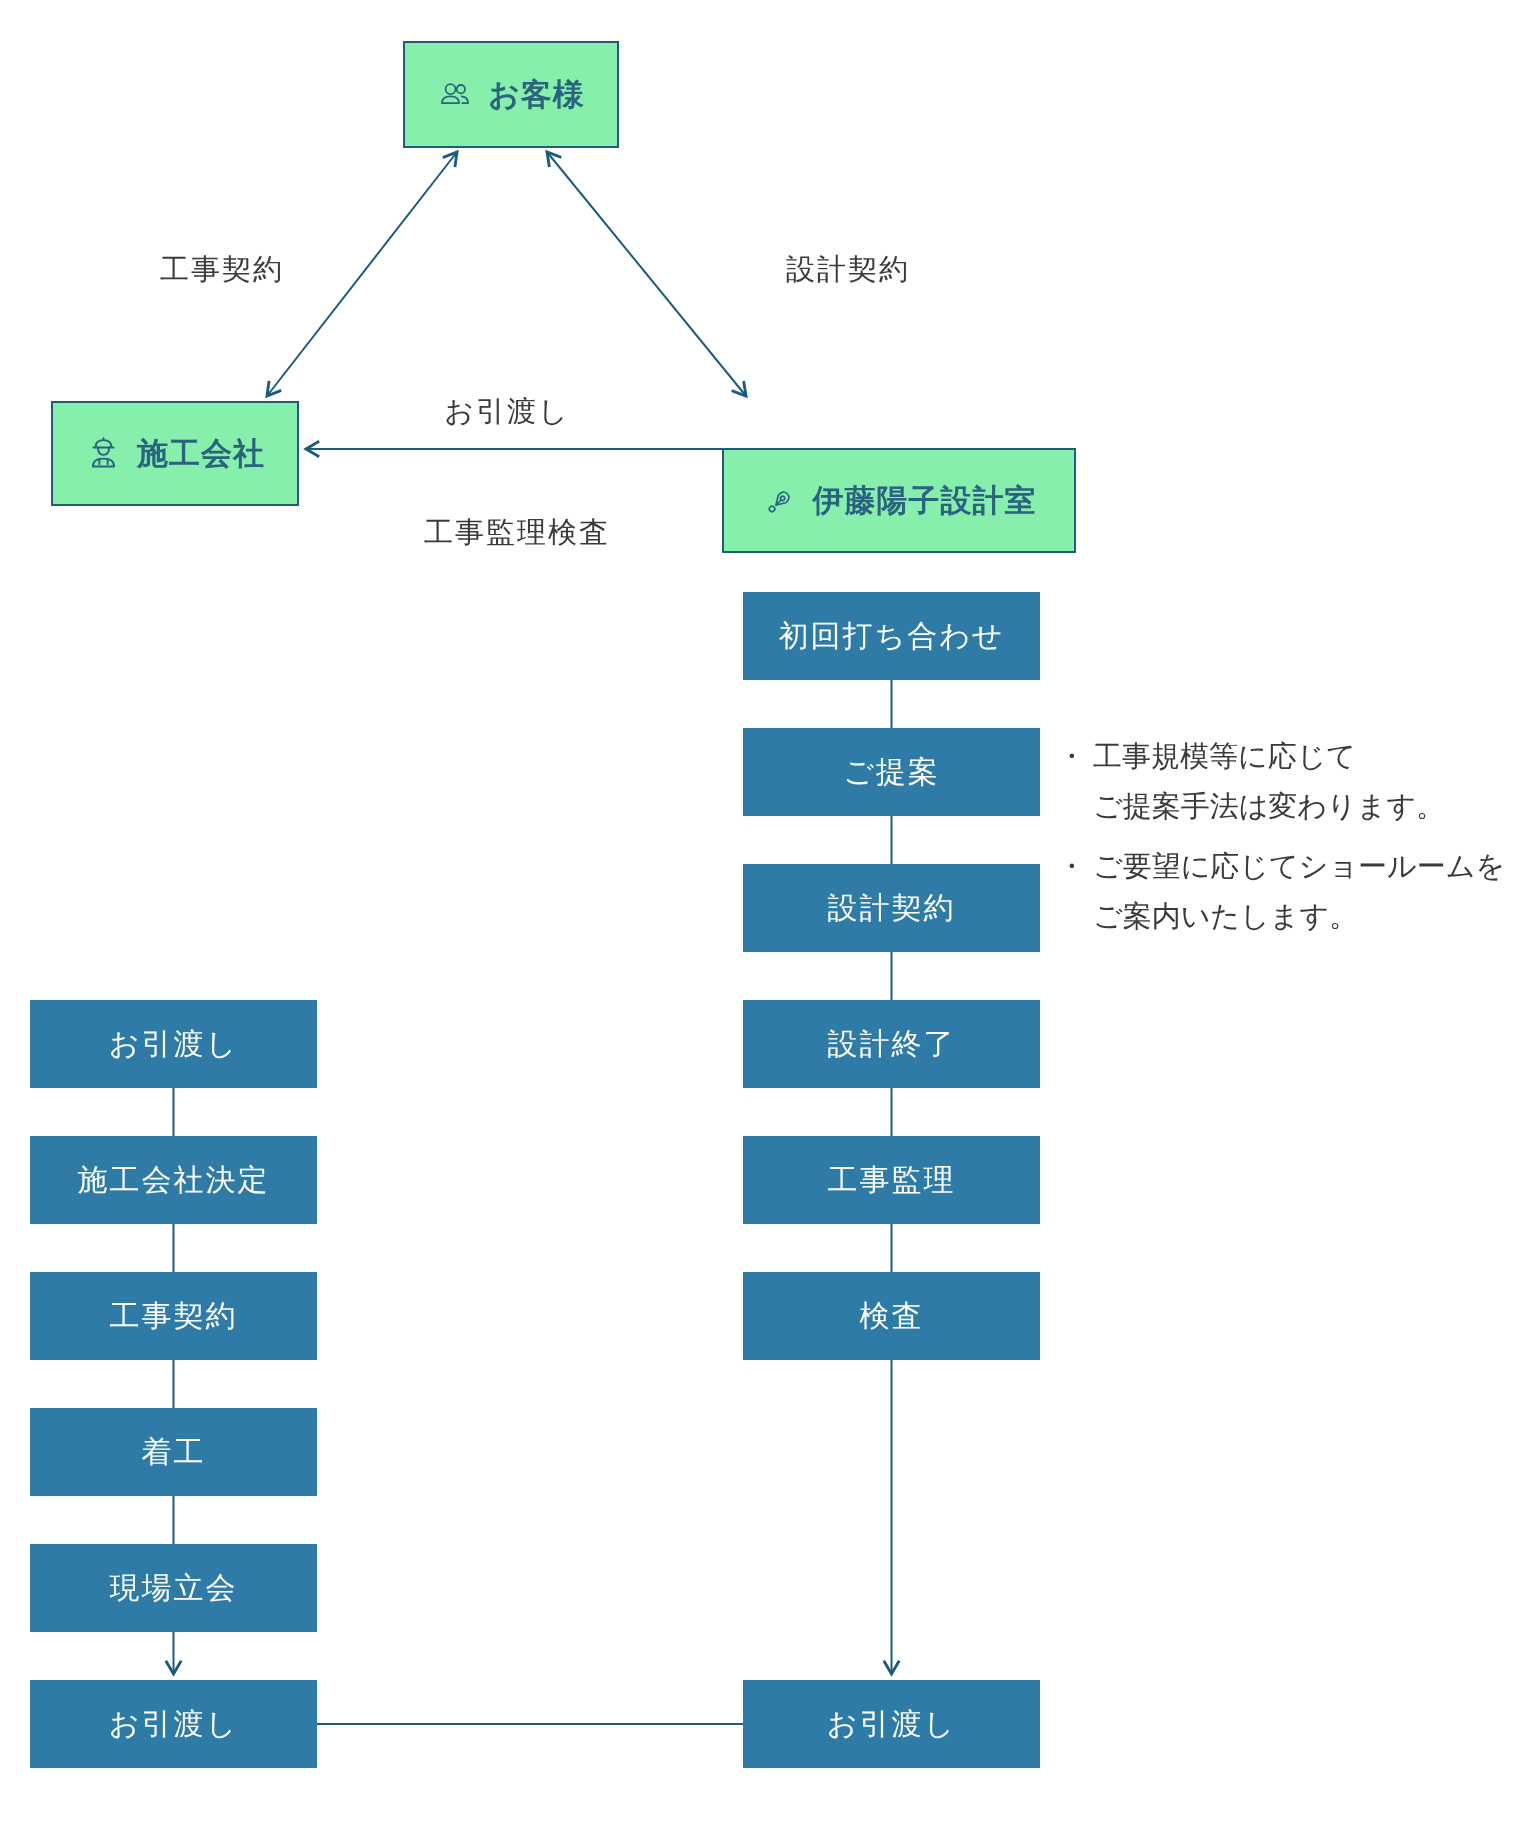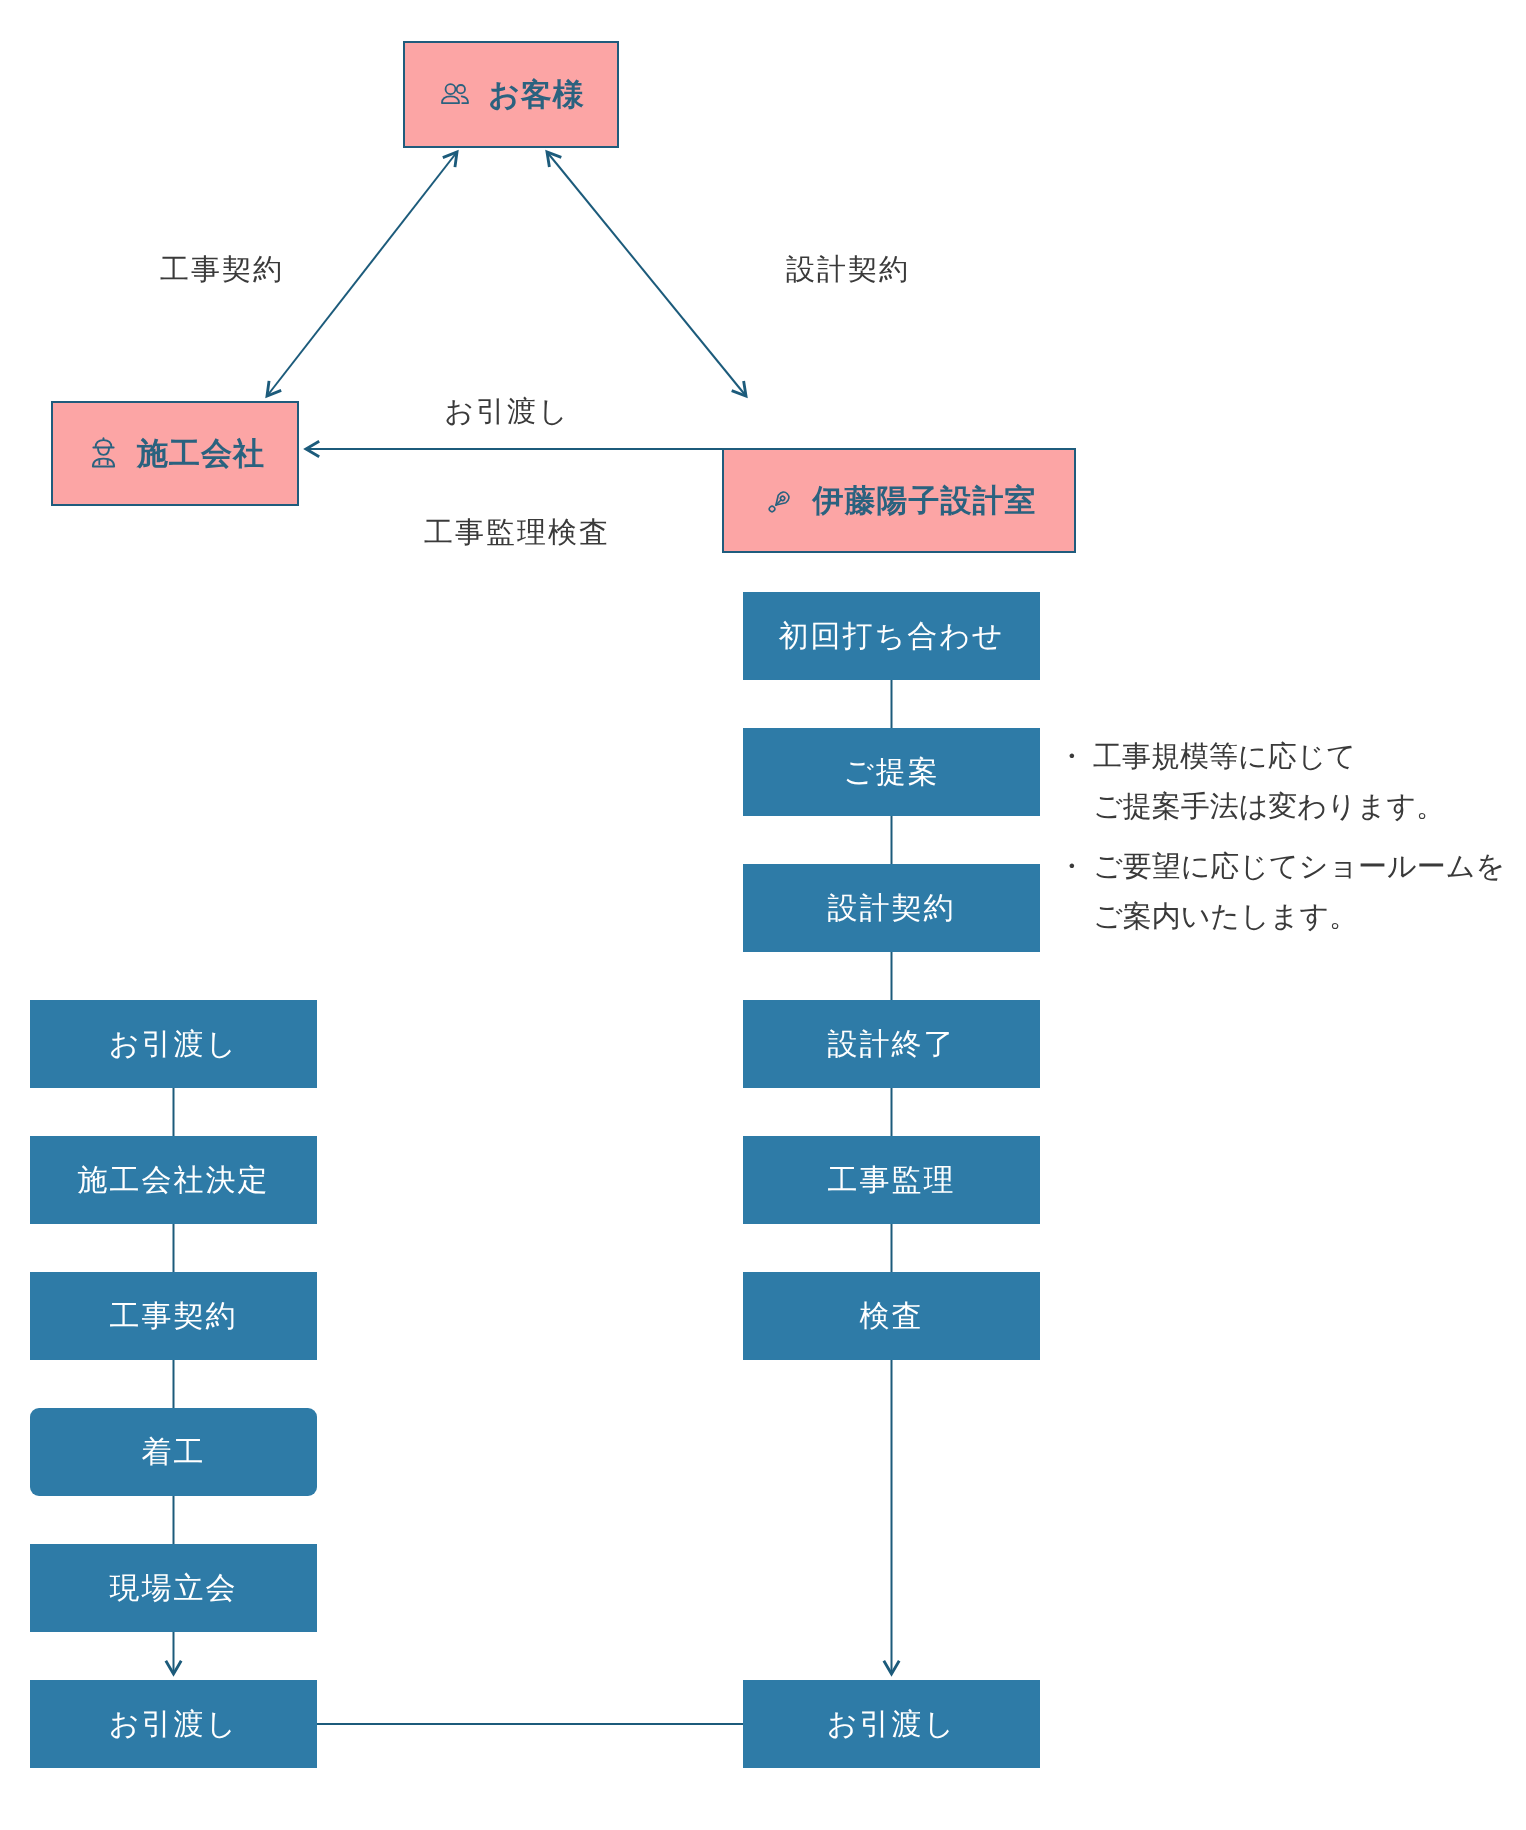--- a/index.html
+++ b/index.html
@@ -17,21 +17,21 @@
     width:1526px;height:1830px;position:relative;overflow:hidden;
     font-family:"DejaVu Serif","Liberation Serif",serif;
   }
   .stage{position:absolute;inset:0;width:1526px;height:1830px;}
   
   #connectors{position:absolute;left:0;top:0;width:1526px;height:1830px;pointer-events:none;}
   #connectors line{stroke:var(--line);stroke-width:2;}
   #connectors .arrowhead{stroke:var(--line);fill:none;}
   
   .entity{
-    position:absolute;background:#fca5a5;border:2px solid var(--box-border);
+    position:absolute;background:#86efac;border:2px solid var(--box-border);
     display:flex;align-items:center;justify-content:center;gap:15px;
     color:var(--box-text);font-size:31px;font-weight:bold;letter-spacing:1px;
   }
   .entity .eicon{display:flex;align-items:center;}
   .entity svg{stroke:var(--box-text);fill:none;stroke-width:2;stroke-linecap:round;stroke-linejoin:round;}
   
   .step{
     position:absolute;height:88px;background:var(--accent);
     display:flex;align-items:center;justify-content:center;
     color:var(--step-text);font-size:30px;letter-spacing:2px;
@@ -131,21 +131,21 @@
   <div class="step right" style="top:728px;">ご提案</div>
   <div class="step right" style="top:864px;">設計契約</div>
   <div class="step right" style="top:1000px;">設計終了</div>
   <div class="step right" style="top:1136px;">工事監理</div>
   <div class="step right" style="top:1272px;">検査</div>
   <div class="step right" style="top:1680px;">お引渡し</div>
 
   <div class="step left" style="top:1000px;">お引渡し</div>
   <div class="step left" style="top:1136px;">施工会社決定</div>
   <div class="step left" style="top:1272px;">工事契約</div>
-  <div class="step left" style="top:1408px;border-radius:9px;">着工</div>
+  <div class="step left" style="top:1408px;">着工</div>
   <div class="step left" style="top:1544px;">現場立会</div>
   <div class="step left" style="top:1680px;">お引渡し</div>
 
   <div class="notes">
     <div class="note">
       <span class="bullet">・</span>
       <span>工事規模等に応じて</span><br>
       <span>ご提案手法は変わります。</span>
     </div>
     <div class="note">

